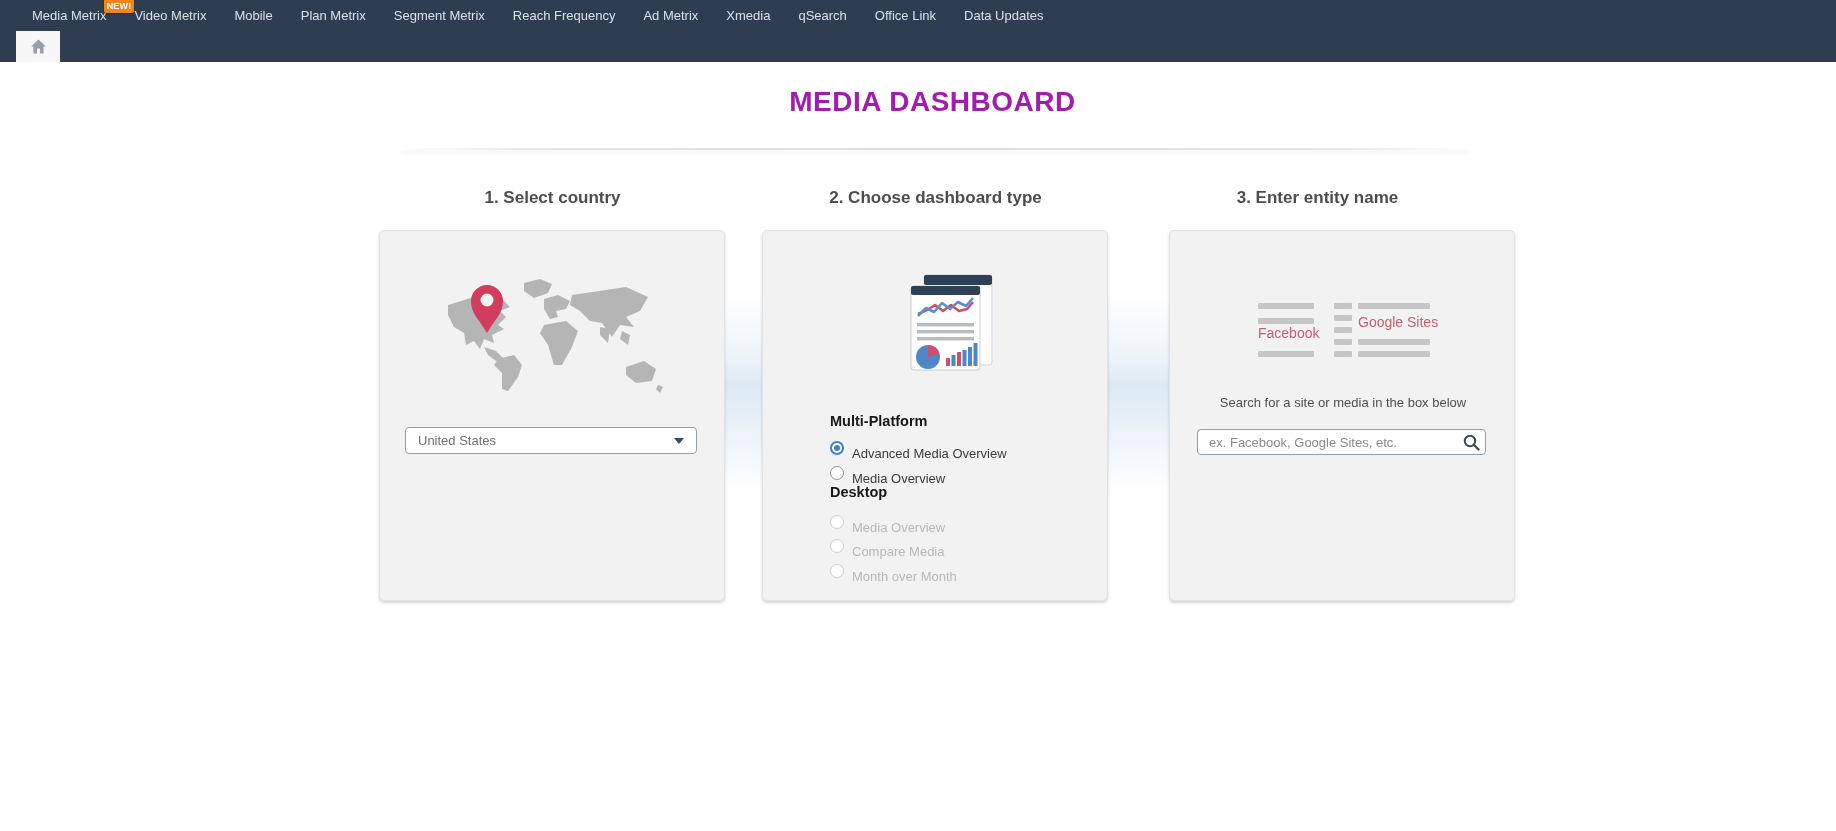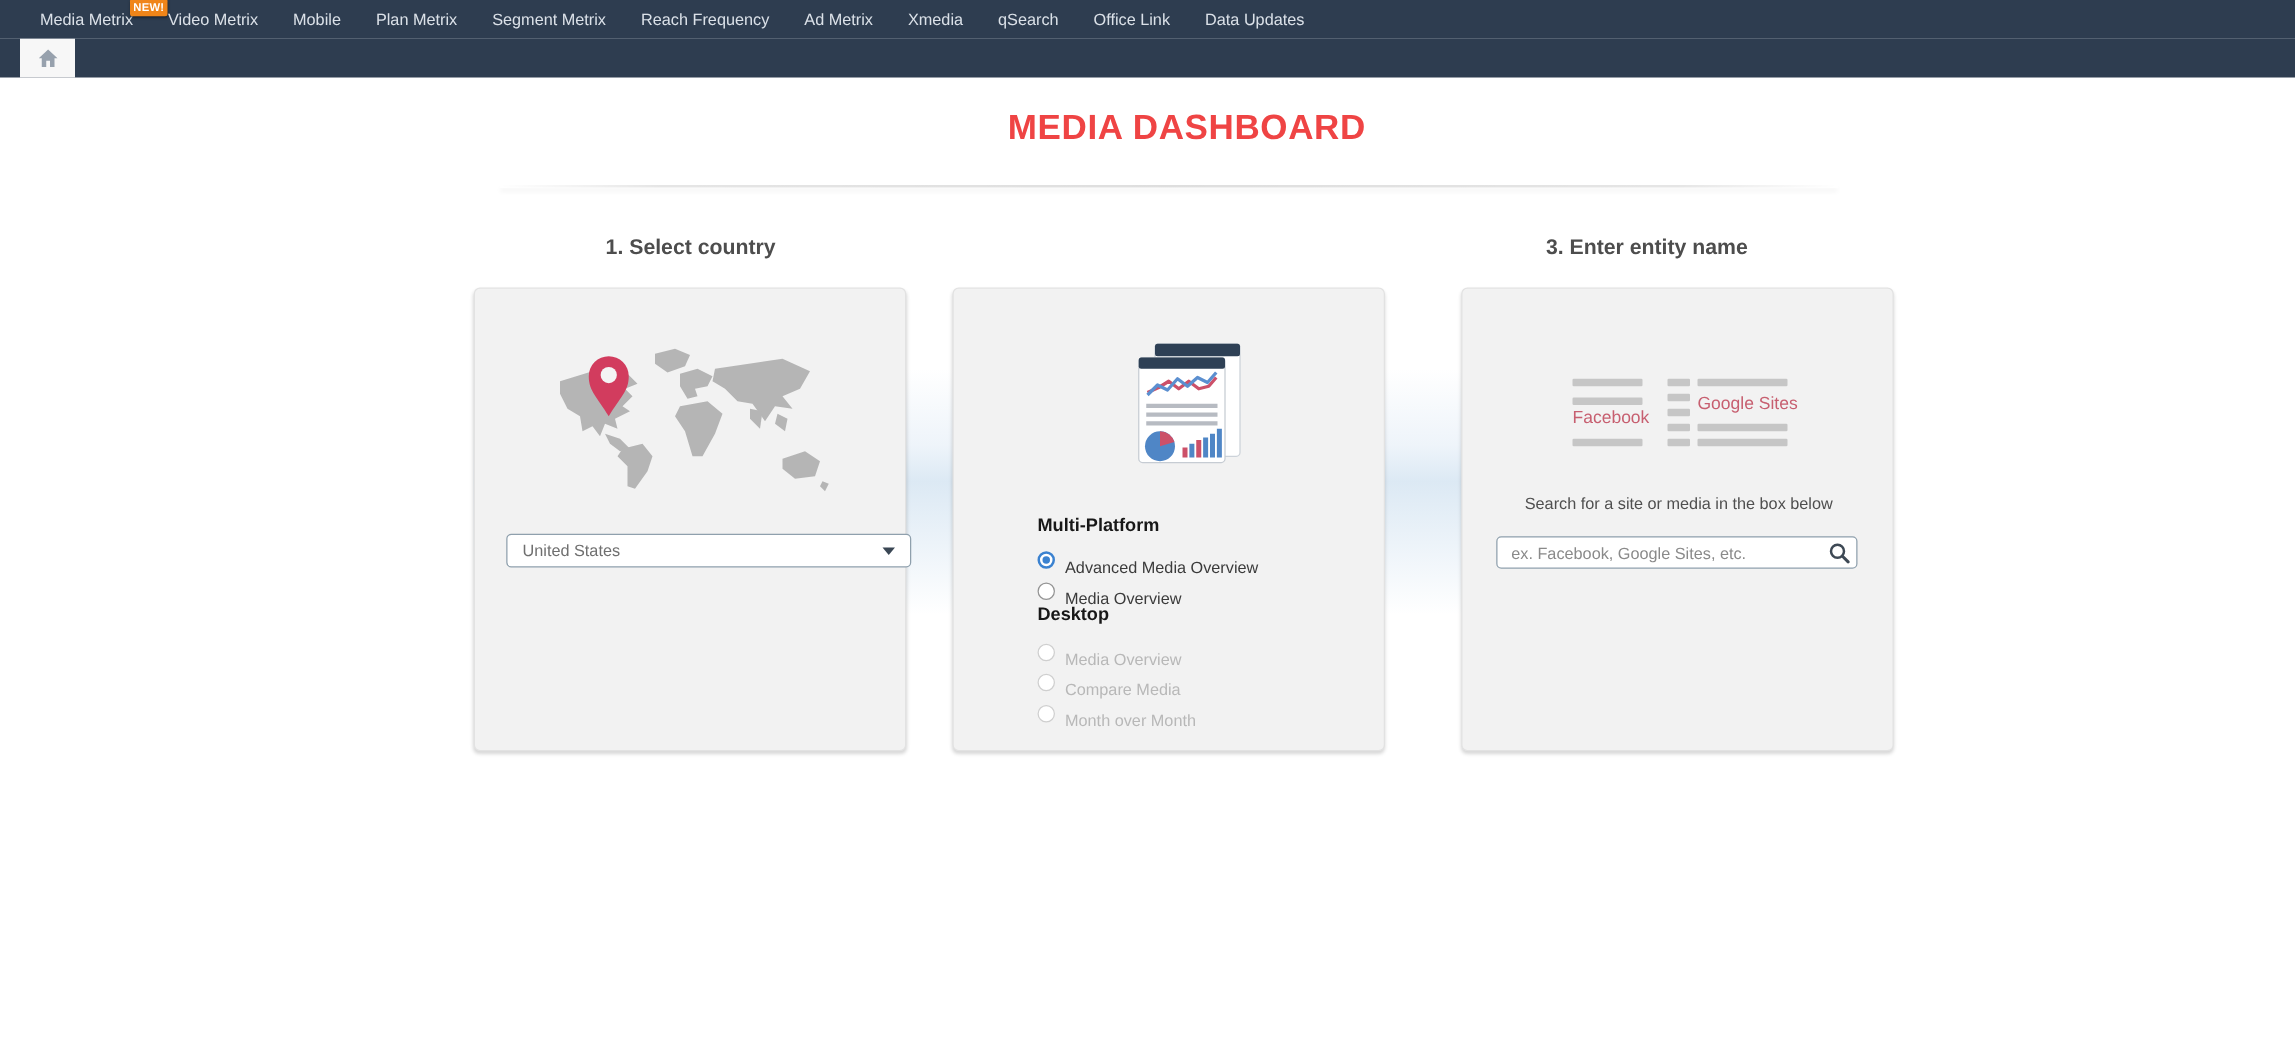--- a/index.html
+++ b/index.html
@@ -12,42 +12,42 @@
             display:flex; align-items:center; padding-left:18px; z-index:5; }
   .nav-item { position:relative; color:#dbe1e8; font-size:13px; padding:0 14px; white-space:nowrap; cursor:pointer; }
   .nav-item .badge { position:absolute; top:-9px; right:-14px; background:#f08519; color:#fff;
             font-size:9px; font-weight:bold; padding:2px 3px; border-radius:2px; letter-spacing:.2px;
             box-shadow:0 1px 2px rgba(0,0,0,.35); }
   .subnav { position:absolute; top:31px; left:0; width:1836px; height:31px; background:#2e3d50; z-index:5; }
   .home-tab { position:absolute; left:16px; top:0; width:44px; height:31px; background:#f7f7f7;
             display:flex; align-items:center; justify-content:center; cursor:pointer; }
 
   
-  .title { position:absolute; top:86px; left:394px; width:1111px; text-align:center;
-            font-size:28px; font-weight:bold; color:#ef4444; letter-spacing:.5px; }
+  .title { position:absolute; top:86px; left:377px; width:1111px; text-align:center;
+            font-size:28px; font-weight:bold; color:#a21caf; letter-spacing:.5px; }
   .divider { position:absolute; top:148px; left:400px; width:1070px; height:2px;
             background:linear-gradient(90deg, rgba(0,0,0,0) 0%, rgba(0,0,0,.10) 12%, rgba(0,0,0,.13) 50%, rgba(0,0,0,.10) 88%, rgba(0,0,0,0) 100%);
             box-shadow:0 3px 4px rgba(0,0,0,.07); }
 
   .step-heading { position:absolute; top:188px; width:347px; text-align:center;
             font-size:17px; font-weight:bold; color:#4d4d4d; }
   .sh1 { left:379px; } .sh2 { left:762px; } .sh3 { left:1144px; }
 
   
   .blue-band { position:absolute; left:379px; width:1111px; top:295px; height:205px; z-index:0;
             background:linear-gradient(180deg, rgba(238,244,250,0) 0%, #eef4fa 30%, #dce9f4 44%, rgba(255,255,255,0) 96%); }
 
   
   .card { position:absolute; top:230px; width:346px; height:371px; background:#f2f2f2;
             border:1px solid #e2e2e2; border-radius:5px; box-shadow:0 2px 3px rgba(0,0,0,.16); z-index:1; }
   .card1 { left:379px; } .card2 { left:762px; } .card3 { left:1144px;margin-left:25px; }
 
   
   .map-svg { position:absolute; left:60px; top:42px; }
-  .dropdown { position:absolute; left:25px; top:196px; width:324px; height:27px; background:#fff;
+  .dropdown { position:absolute; left:25px; top:196px; width:292px; height:27px; background:#fff;
             border:1px solid #8fa0ad; border-radius:4px; display:flex; align-items:center;
             padding:0 12px; cursor:pointer; }
   .dd-text { font-size:13px; color:#6f6f6f; flex:1; }
   .caret { width:0; height:0; border-left:5px solid transparent; border-right:5px solid transparent;
             border-top:6px solid #3a4754; }
 
   
   .report-svg { position:absolute; left:140px; top:38px; }
   .grp-label { position:absolute; left:67px; font-size:14.5px; font-weight:bold; color:#181818; }
   .g1 { top:182px; } .g2 { top:253px; }
@@ -111,20 +111,21 @@
       <svg width="17" height="15" viewBox="0 0 17 15">
         <path d="M8.5 0.5 L16 7.5 L13.6 7.5 L13.6 14.5 L10 14.5 L10 9.6 L7 9.6 L7 14.5 L3.4 14.5 L3.4 7.5 L1 7.5 Z" fill="#97a1ad"></path>
       </svg>
     </div>
   </div>
 
   <h1 class="title">MEDIA DASHBOARD</h1>
   <div class="divider"></div>
 
   <div class="step-heading sh1">1. Select country</div>
+  <div class="step-heading sh2">2. Choose dashboard type</div>
   <div class="step-heading sh3">3. Enter entity name</div>
 
   <div class="blue-band"></div>
 
   <div class="card card1">
     <svg class="map-svg" width="225" height="122" viewBox="0 0 225 122">
       <g fill="#b5b5b5">
 
         <path d="M84 10 l16 -4 12 5 -4 9 -14 5 -10 -7 z"></path>
 

